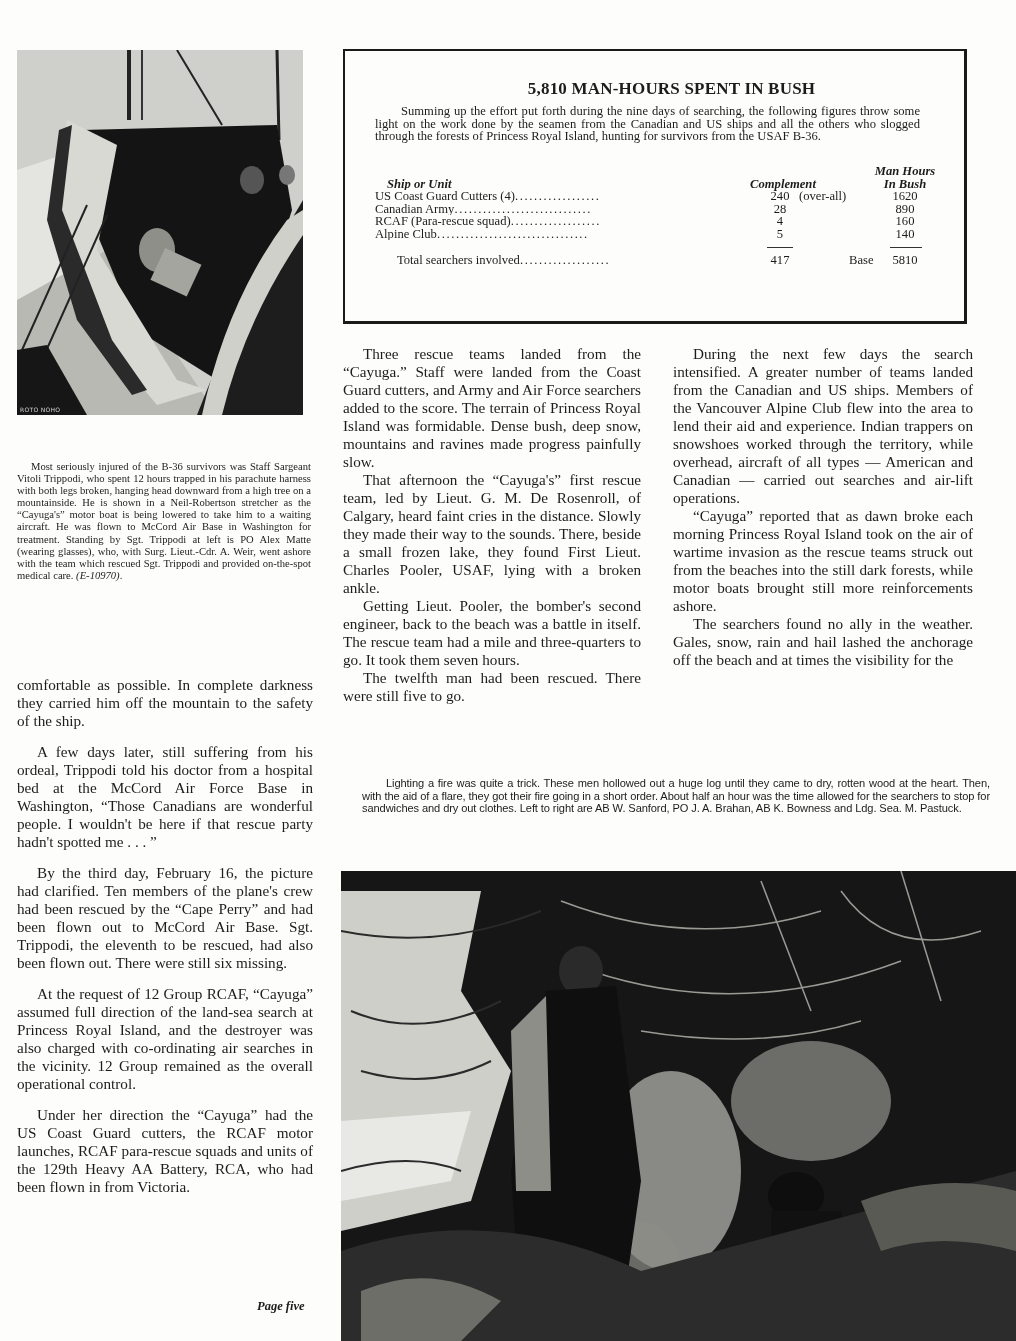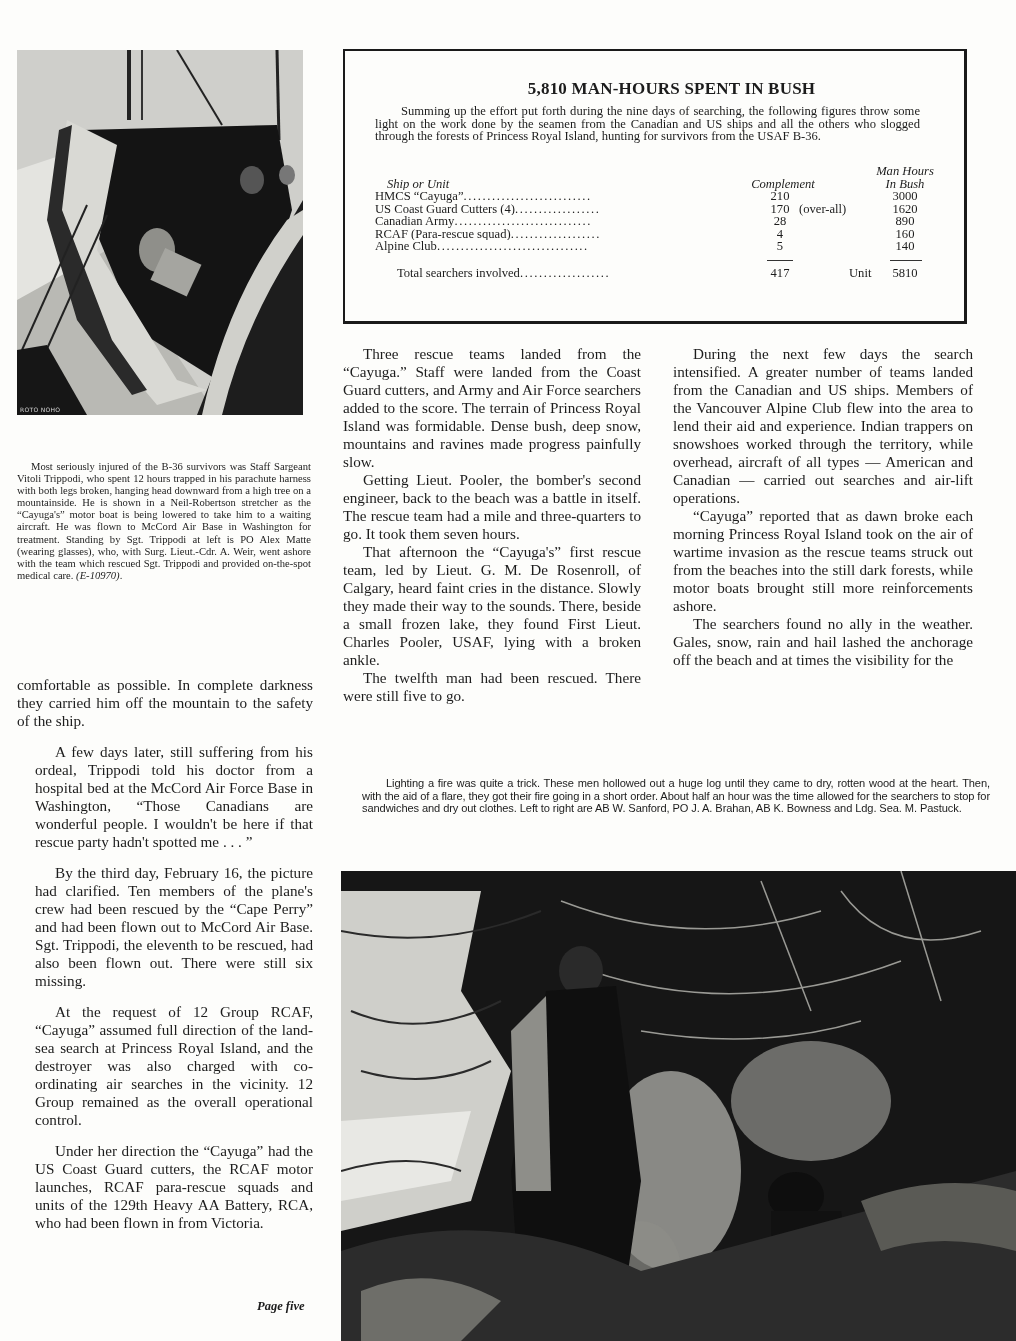--- a/index.html
+++ b/index.html
@@ -25,21 +25,21 @@
   .caption-left {
     left:17px; top:461px; width:294px;
     font-size:10.6px; line-height:12.1px; text-align:justify;
     text-indent:14px; font-family:"Liberation Serif", serif;
   }
   .caption-left i { font-style:italic; }
 
   
   .col { font-family:"Liberation Serif", serif; font-size:15.2px; line-height:18px; text-align:justify; }
   .col p { margin:0; text-indent:20px; }
-  .col p.gap { margin-top:13px;margin-left:18px; }
+  .col p.gap { margin-top:13px; }
   .col p.noindent { text-indent:0; }
 
   #col-left { left:17px; top:676px; width:296px; }
   #col-mid { left:343px; top:345px; width:298px; }
   #col-right { left:673px; top:345px; width:300px; }
 
   
   #info-box {
     left:343px; top:49px; width:624px; height:275px;
     border:2px solid #1a1a1a; border-bottom-width:3px; border-right-width:3px;
@@ -54,21 +54,21 @@
     font-family:"Liberation Serif", serif; font-size:12.6px; line-height:12.6px;
     text-align:justify; text-indent:26px;
   }
   .tbl { position:absolute; left:30px; right:30px; top:114px; font-family:"Liberation Serif", serif; font-size:12.6px; line-height:12.5px; }
   .tbl .row { position:relative; height:12.5px; }
   .tbl .c-name { position:absolute; left:0; width:330px; white-space:nowrap; overflow:hidden; }
   .tbl .c-name .dots { letter-spacing:1.6px; }
   .tbl .c-comp { position:absolute; left:375px; width:60px; text-align:center; white-space:nowrap; }
   .tbl .c-comp-extra { position:absolute; left:424px; white-space:nowrap; }
   .tbl .c-hours { position:absolute; left:495px; width:70px; text-align:center; }
-  .tbl .hdr { font-style:italic; }
+  .tbl .hdr { font-style:italic;font-weight:bold; }
   .tbl .rule { position:absolute; height:1px; background:#333; top:7px; }
   .tbl .total-label { position:absolute; left:474px; }
 
   
   #caption-fire {
     left:343px; top:777px; width:628px;
     font-family:"Liberation Sans", sans-serif; font-size:11.1px; line-height:12.6px;
     text-align:justify; text-indent:24px; letter-spacing:-0.1px;margin-left:19px;
   }
 
@@ -131,28 +131,22 @@
     <div class="row">
       <span class="c-hours hdr">Man Hours</span>
     </div>
     <div class="row">
       <span class="c-name hdr" style="left:12px">Ship or Unit</span>
       <span class="c-comp hdr" style="left:368px;width:80px">Complement</span>
       <span class="c-hours hdr">In Bush</span>
     </div>
     <div id="table-rows">
         <div class="row">
-          <span class="c-name"><span>HMCS “Cayuga”</span><span class="dots">...........................</span></span>
-          <span class="c-comp">210</span>
-          <span class="c-comp-extra"></span>
-          <span class="c-hours">3000</span>
-        </div>
-        <div class="row">
           <span class="c-name"><span>US Coast Guard Cutters (4)</span><span class="dots">..................</span></span>
-          <span class="c-comp">170</span>
+          <span class="c-comp">240</span>
           <span class="c-comp-extra">(over-all)</span>
           <span class="c-hours">1620</span>
         </div>
         <div class="row">
           <span class="c-name"><span>Canadian Army</span><span class="dots">.............................</span></span>
           <span class="c-comp">28</span>
           <span class="c-comp-extra"></span>
           <span class="c-hours">890</span>
         </div>
         <div class="row">
@@ -168,30 +162,30 @@
           <span class="c-hours">140</span>
         </div>
       </div>
     <div class="row" style="height:14px">
       <span class="rule" style="left:392px;width:26px"></span>
       <span class="rule" style="left:515px;width:32px"></span>
     </div>
     <div class="row">
       <span class="c-name" style="left:22px"><span>Total searchers involved</span><span class="dots">...................</span></span>
       <span class="c-comp">417</span>
-      <span class="total-label">Unit</span>
+      <span class="total-label">Base</span>
       <span class="c-hours">5810</span>
     </div>
   </div>
 </div>
 
 <div id="col-mid" class="abs col">
   <p>Three rescue teams landed from the “Cayuga.” Staff were landed from the Coast Guard cutters, and Army and Air Force searchers added to the score. The terrain of Princess Royal Island was formidable. Dense bush, deep snow, mountains and ravines made progress painfully slow.</p>
+  <p>That afternoon the “Cayuga's” first rescue team, led by Lieut. G. M. De Rosenroll, of Calgary, heard faint cries in the distance. Slowly they made their way to the sounds. There, beside a small frozen lake, they found First Lieut. Charles Pooler, USAF, lying with a broken ankle.</p>
   <p>Getting Lieut. Pooler, the bomber's second engineer, back to the beach was a battle in itself. The rescue team had a mile and three-quarters to go. It took them seven hours.</p>
-  <p>That afternoon the “Cayuga's” first rescue team, led by Lieut. G. M. De Rosenroll, of Calgary, heard faint cries in the distance. Slowly they made their way to the sounds. There, beside a small frozen lake, they found First Lieut. Charles Pooler, USAF, lying with a broken ankle.</p>
   <p>The twelfth man had been rescued. There were still five to go.</p>
 </div>
 
 <div id="col-right" class="abs col">
   <p>During the next few days the search intensified. A greater number of teams landed from the Canadian and US ships. Members of the Vancouver Alpine Club flew into the area to lend their aid and experience. Indian trappers on snowshoes worked through the territory, while overhead, aircraft of all types — American and Canadian — carried out searches and air-lift operations.</p>
   <p>“Cayuga” reported that as dawn broke each morning Princess Royal Island took on the air of wartime invasion as the rescue teams struck out from the beaches into the still dark forests, while motor boats brought still more reinforcements ashore.</p>
   <p>The searchers found no ally in the weather. Gales, snow, rain and hail lashed the anchorage off the beach and at times the visibility for the</p>
 </div>
 
 <div id="col-left" class="abs col">

